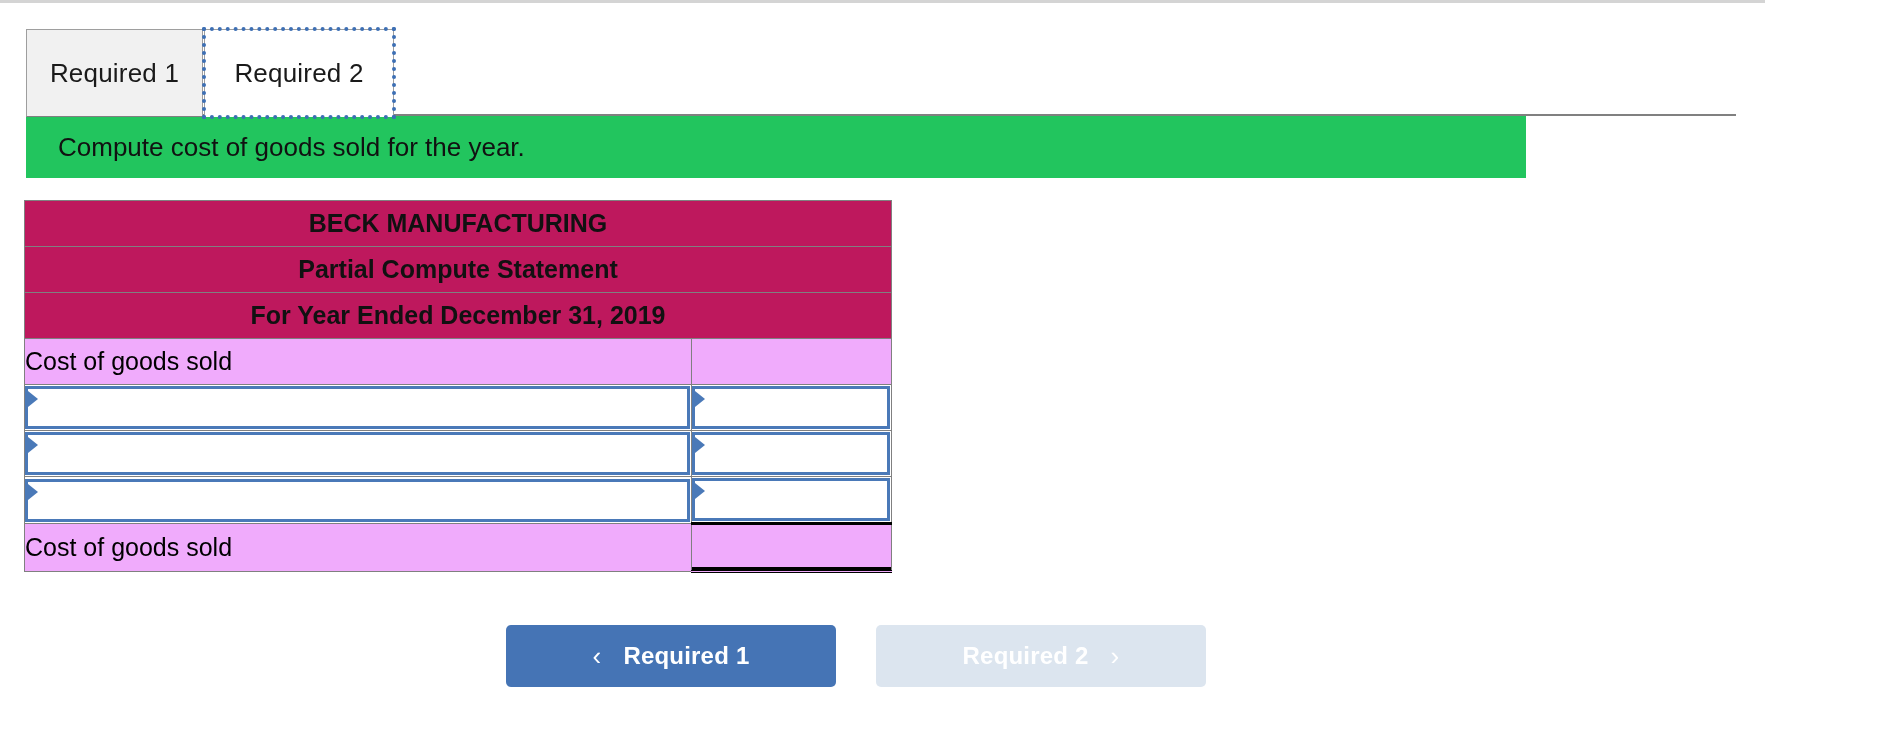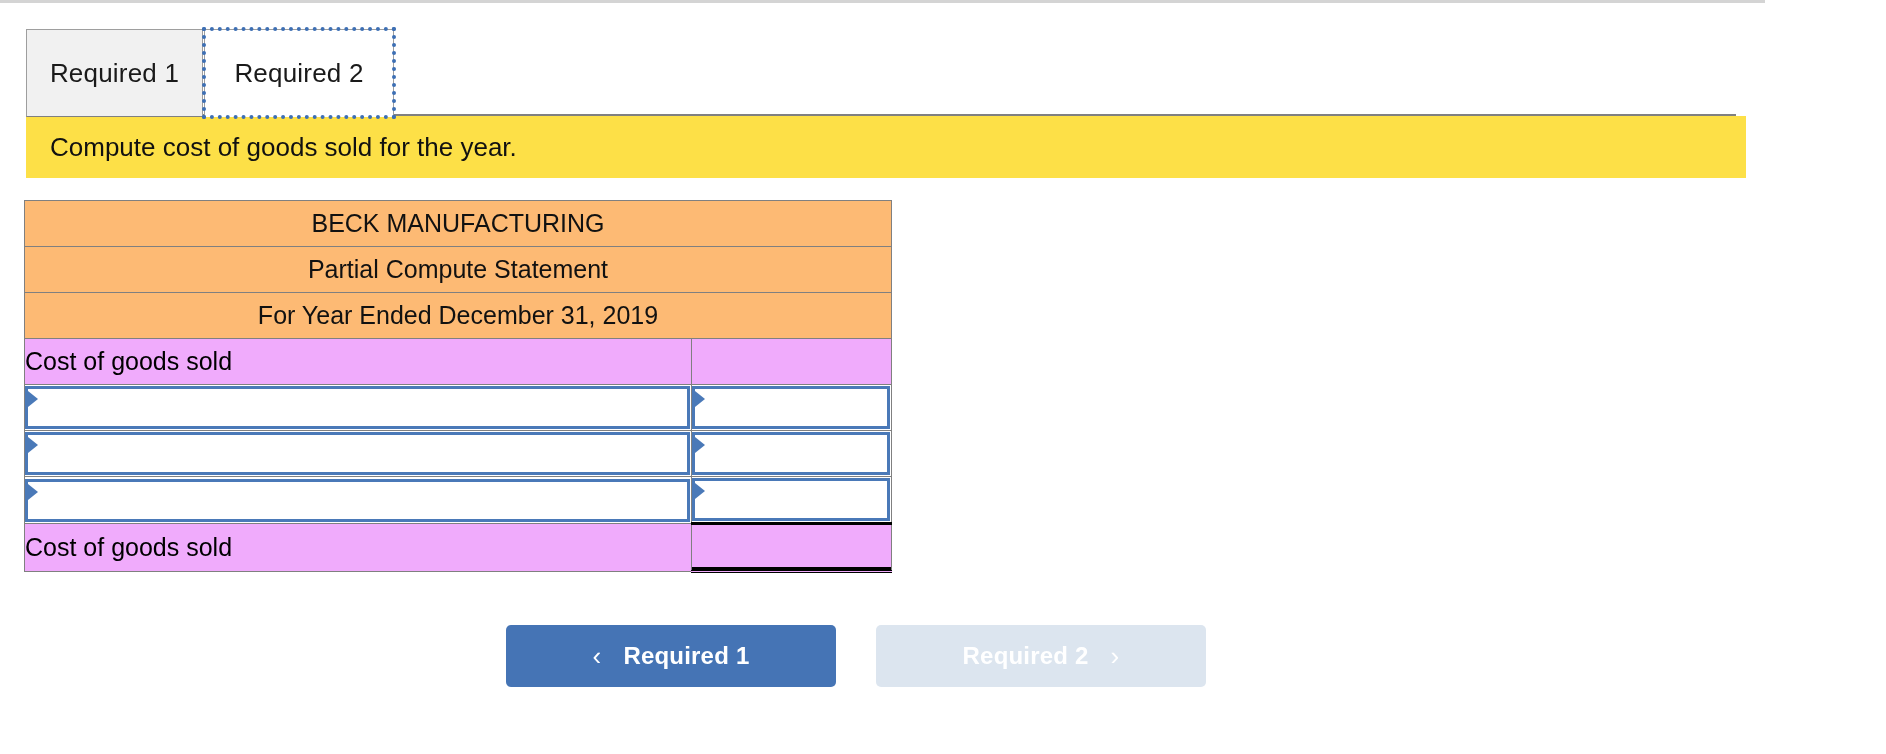--- a/index.html
+++ b/index.html
@@ -71,27 +71,27 @@
     outline-offset: -2px;
     margin-left: 1px;
     z-index: 3;
   }
 
   
   .banner {
     position: absolute;
     left: 26px;
     top: 116px;
-    width: 1720px;
+    width: 1500px;
     height: 62px;
-    background: #fde047;
+    background: #22c55e;
     display: flex;
     align-items: center;
     box-sizing: border-box;
-    padding-left: 24px;
+    padding-left: 32px;
   }
   .banner-text {
     font-size: 26px;
     color: #111111;
   }
 
   
   .sheet {
     position: absolute;
     left: 24px;
@@ -102,23 +102,23 @@
   }
   .sheet td {
     border: 1px solid #808080;
     padding: 0;
     vertical-align: middle;
   }
   col.c-label { width: 667px; }
   col.c-value { width: 200px; }
 
   .hdr {
-    background: #fdba74;
+    background: #be185d;
     text-align: center;
-    font-weight: normal;
+    font-weight: bold;
     font-size: 25px;
     height: 45px;
     color: #111111;
   }
 
   .txtrow {
     height: 45px;
     font-size: 25px;
     background: #f0abfc;
   }

